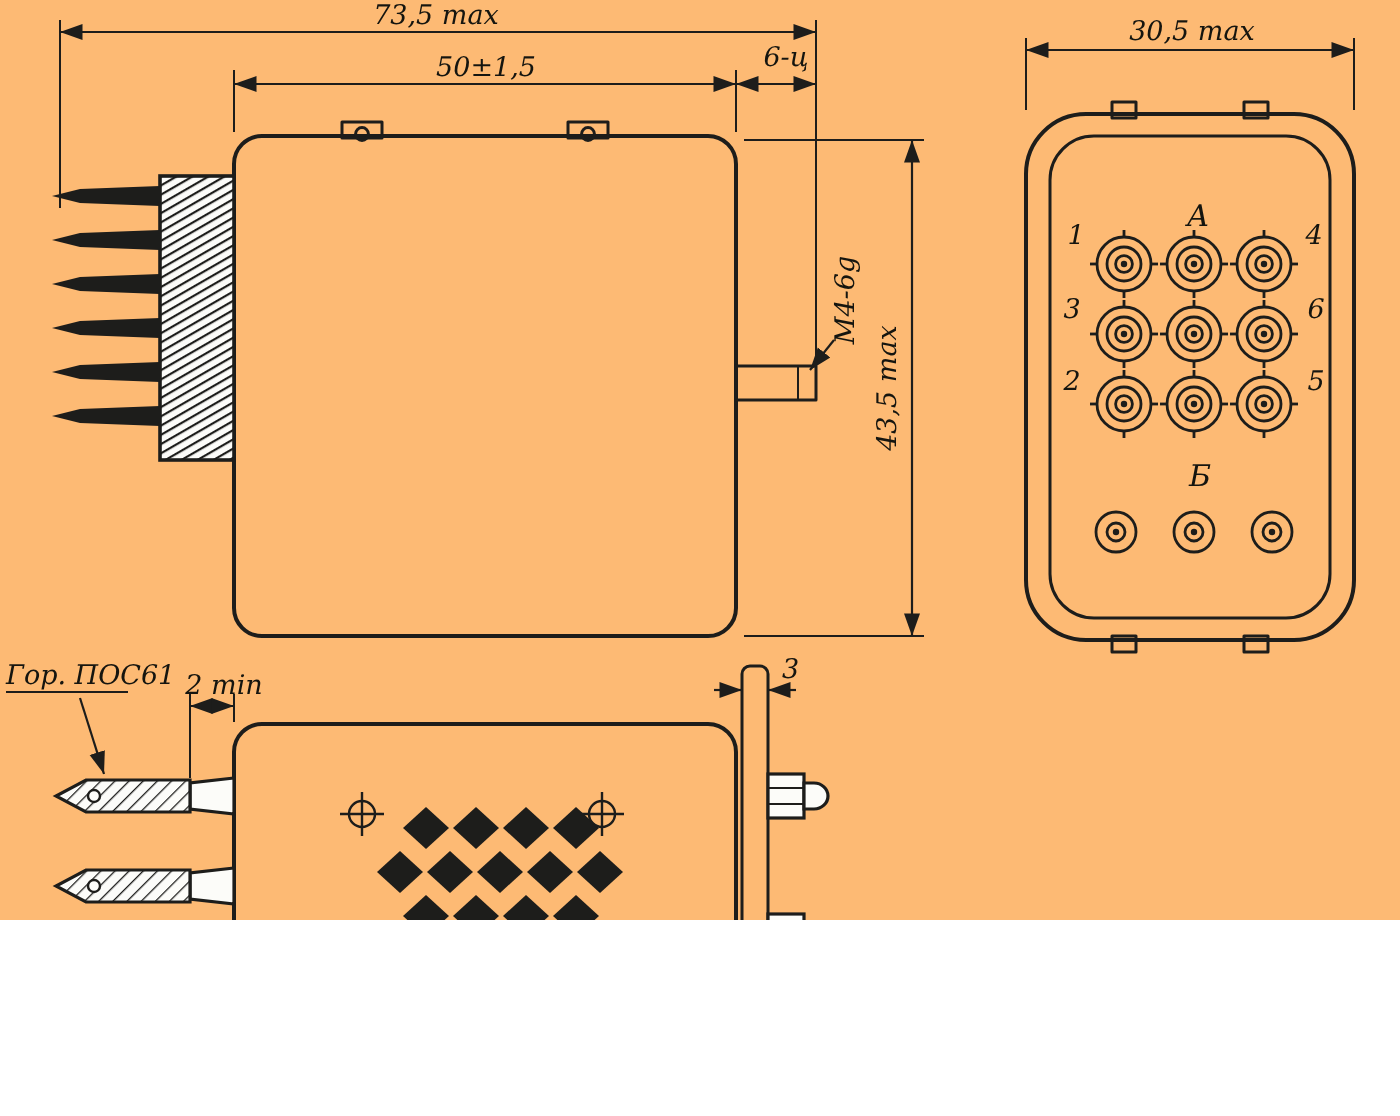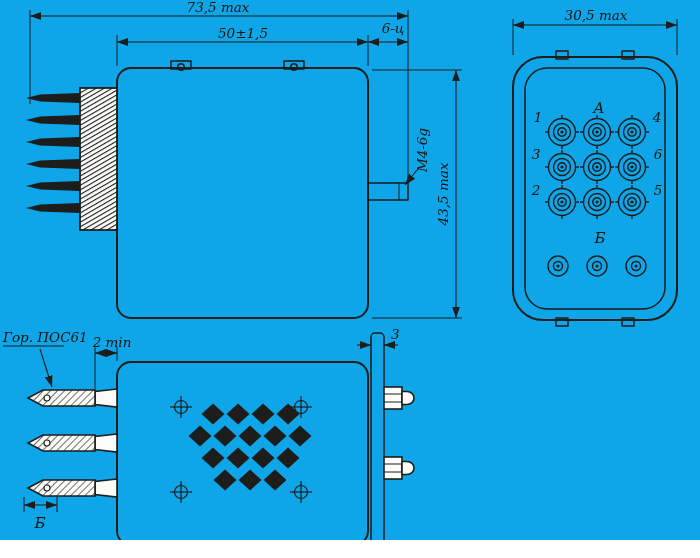--- a/index.html
+++ b/index.html
@@ -1,16 +1,16 @@
 <!DOCTYPE html>
 <html><head>
 <meta charset="utf-8">
 <style>
   html,body{margin:0;padding:0;background:#ffffff;}
-  .canvas{width:700px;height:540px;background:#0ea5e9;position:relative;overflow:hidden;text-align:right;}
+  .canvas{width:700px;height:460px;background:#fdba74;position:relative;overflow:hidden;text-align:right;}
   svg{display:block;}
   .ol{fill:none;stroke:#1d1d1b;stroke-width:2;stroke-linejoin:round;}
   .olt{fill:none;stroke:#1d1d1b;stroke-width:1.5;stroke-linejoin:round;}
   .dim{fill:none;stroke:#1d1d1b;stroke-width:1.1;}
   .ext{fill:none;stroke:#1d1d1b;stroke-width:1;}
   .solid{fill:#1d1d1b;stroke:none;}
   .hole{fill:#fcfcf9;stroke:#1d1d1b;stroke-width:1.2;}
   text{font-family:"DejaVu Serif","Liberation Serif",serif;font-style:italic;
        font-size:13.5px;fill:#15150f;}
   text.big{font-size:15px;}

